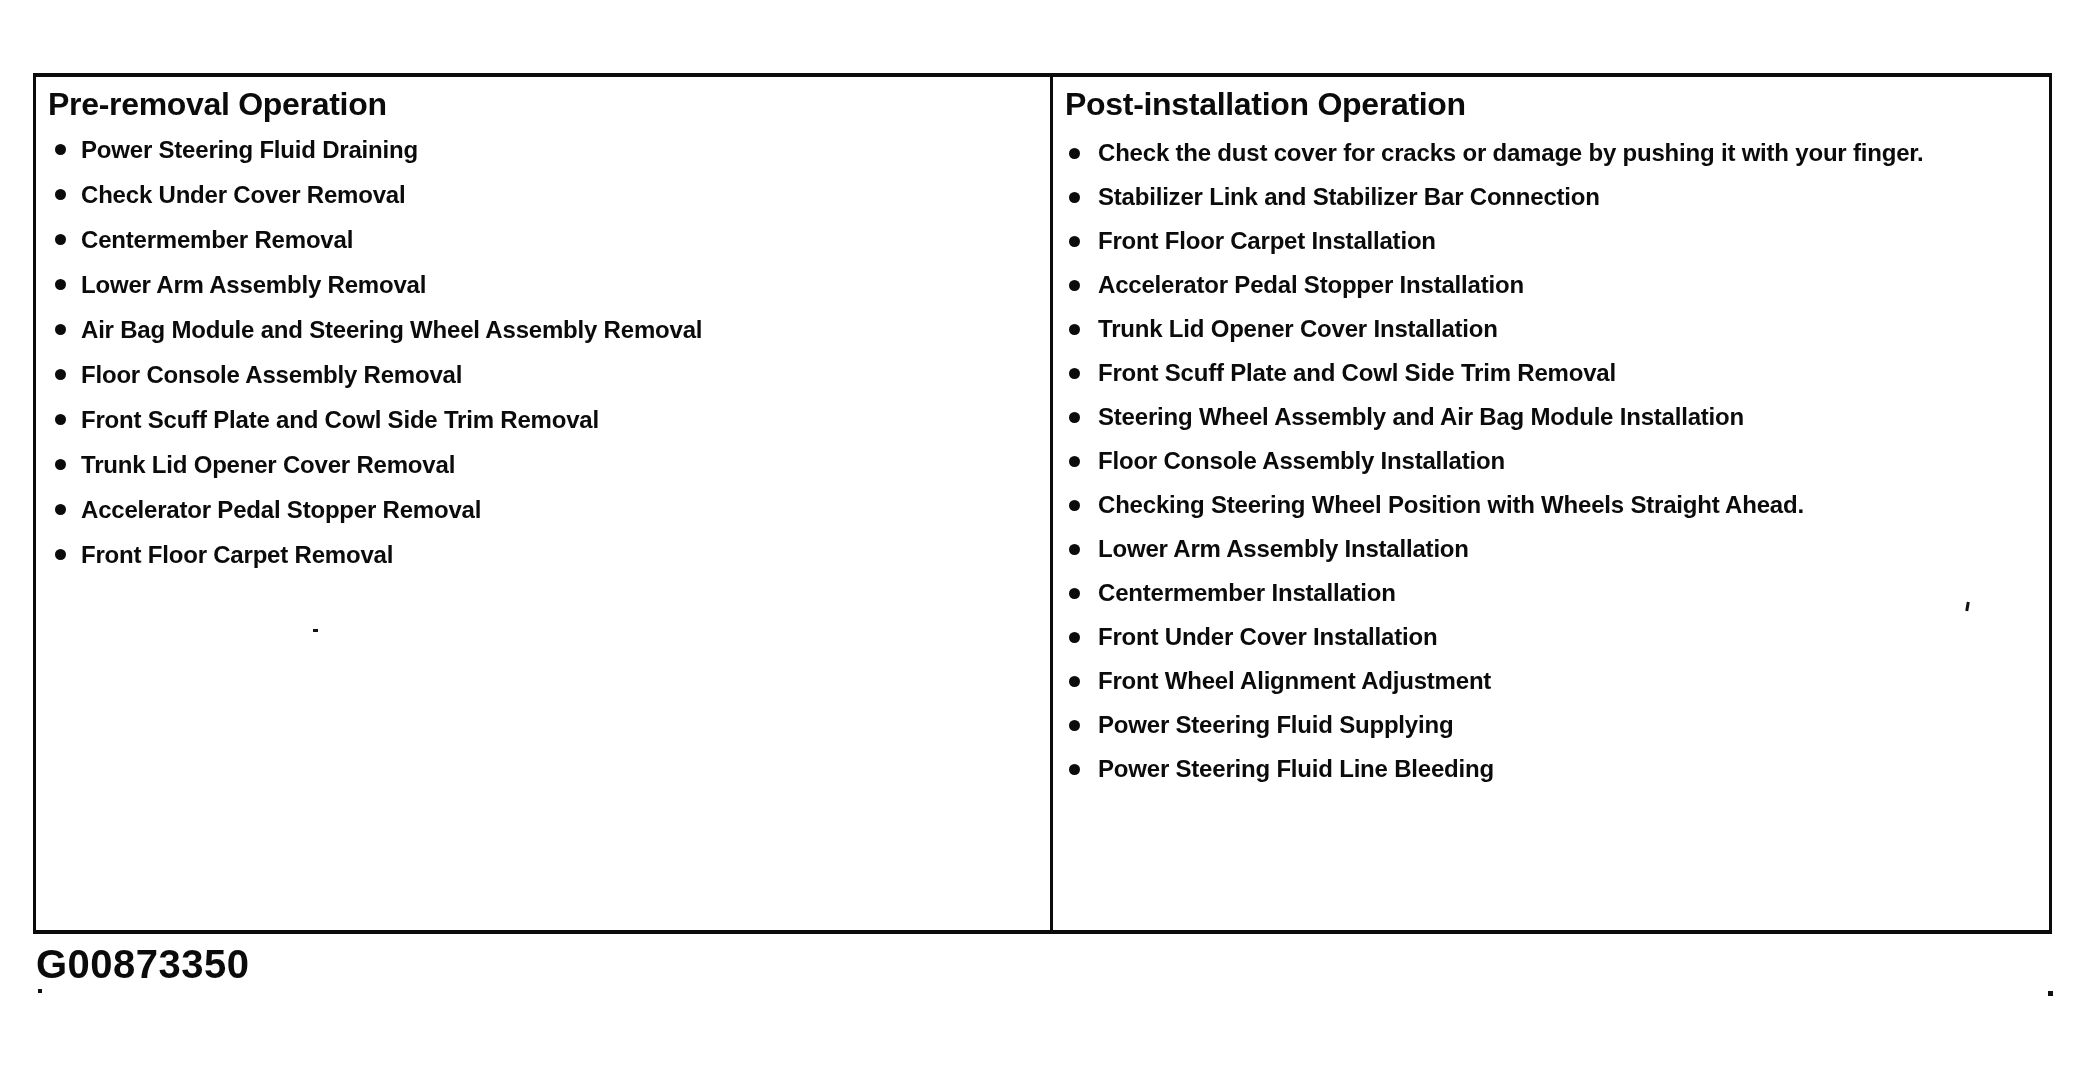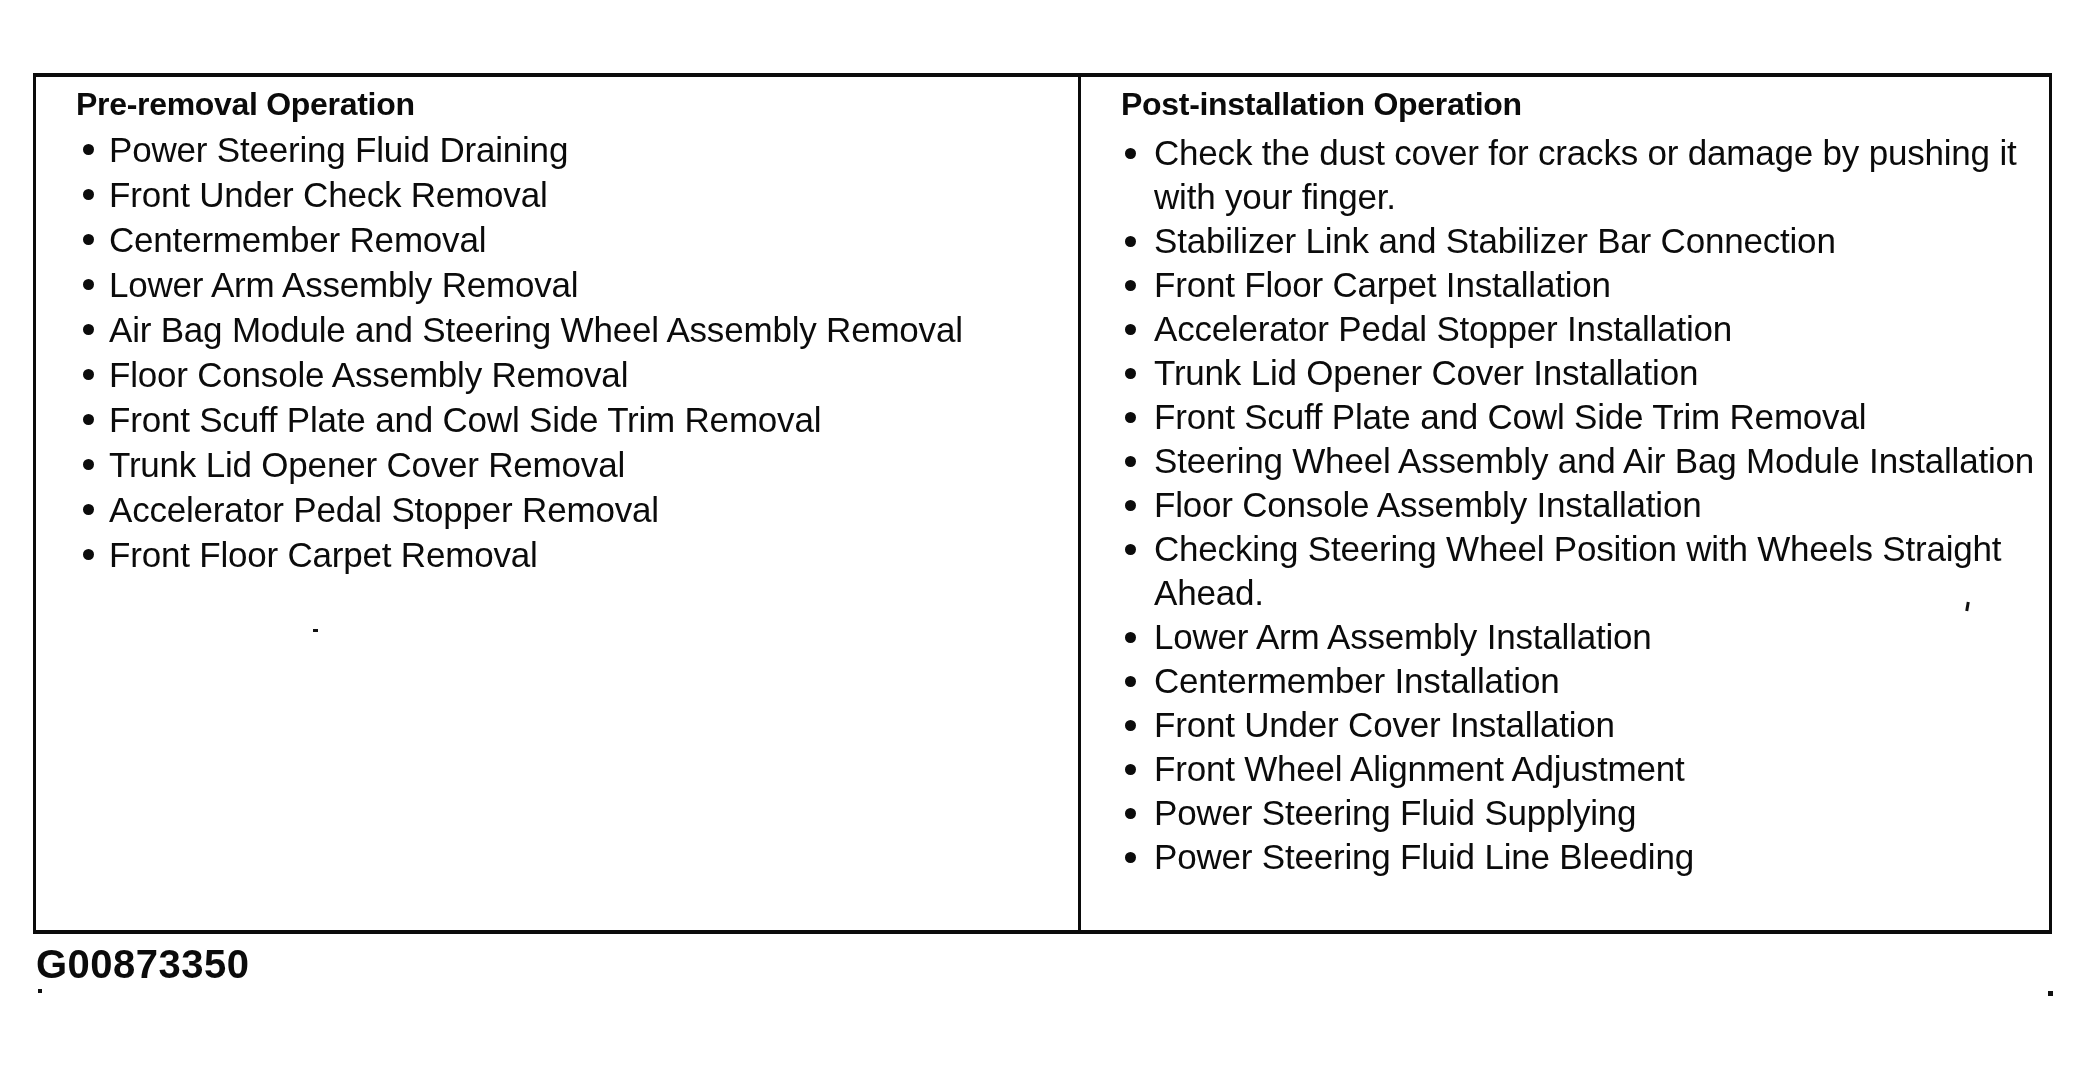--- a/index.html
+++ b/index.html
@@ -23,21 +23,20 @@
     height: 861px;
     box-sizing: border-box;
     border: solid #0b0b0b;
     border-width: 4px 3px;
     display: flex;
     background: #ffffff;
   }
   .col {
     box-sizing: border-box;
     padding: 8px 14px 0 12px;
-    margin-left: 28px;
   }
   .col-left {
     flex: none;
     width: 1017px;
     border-right: 3px solid #0b0b0b;
   }
   .col-right {
     flex: 1;
   }
   .col h2 {
@@ -50,23 +49,24 @@
   }
   ul.op-list {
     list-style: none;
     margin: 0;
     padding: 0;
   }
   .col-left ul.op-list  { margin-top: 4px; }
   .col-right ul.op-list { margin-top: 8px; }
   ul.op-list li {
     position: relative;
-    font-size: 35px;
+    font-size: 24px;
     letter-spacing: -0.2px;
     padding-left: 33px;
+    font-weight: bold;
   }
   .col-left  ul.op-list li { line-height: 45px; }
   .col-right ul.op-list li { line-height: 44px; }
   .bullet {
     position: absolute;
     left: 7px;
     top: 17px;
     width: 11px;
     height: 11px;
     border-radius: 50%;
@@ -94,21 +94,21 @@
 </style>
 </head>
 <body>
 
 <div class="ops-table">
 
   <div class="col col-left">
     <h2>Pre-removal Operation</h2>
     <ul class="op-list">
       <li><span class="bullet"></span><span>Power Steering Fluid Draining</span></li>
-      <li><span class="bullet"></span><span>Front Under Check Removal</span></li>
+      <li><span class="bullet"></span><span>Check Under Cover Removal</span></li>
       <li><span class="bullet"></span><span>Centermember Removal</span></li>
       <li><span class="bullet"></span><span>Lower Arm Assembly Removal</span></li>
       <li><span class="bullet"></span><span>Air Bag Module and Steering Wheel Assembly Removal</span></li>
       <li><span class="bullet"></span><span>Floor Console Assembly Removal</span></li>
       <li><span class="bullet"></span><span>Front Scuff Plate and Cowl Side Trim Removal</span></li>
       <li><span class="bullet"></span><span>Trunk Lid Opener Cover Removal</span></li>
       <li><span class="bullet"></span><span>Accelerator Pedal Stopper Removal</span></li>
       <li><span class="bullet"></span><span>Front Floor Carpet Removal</span></li>
     </ul>
   </div>

